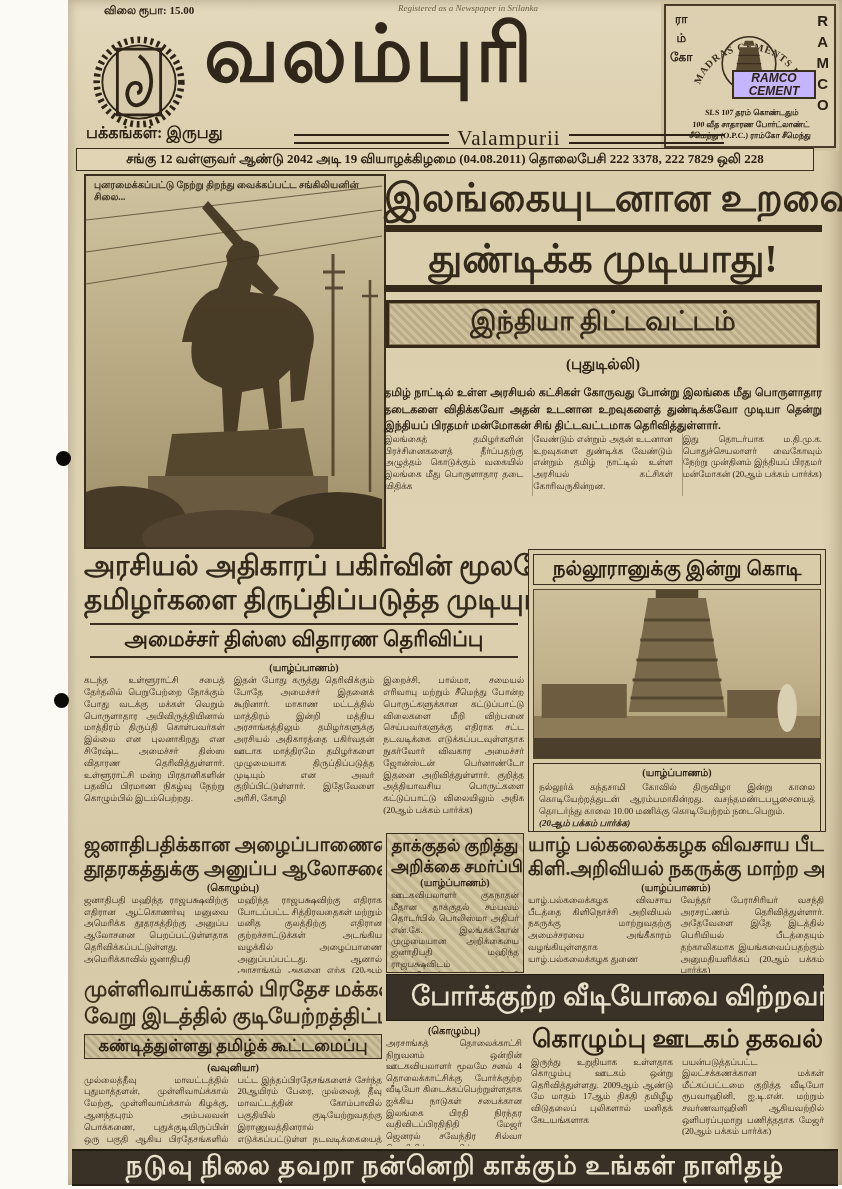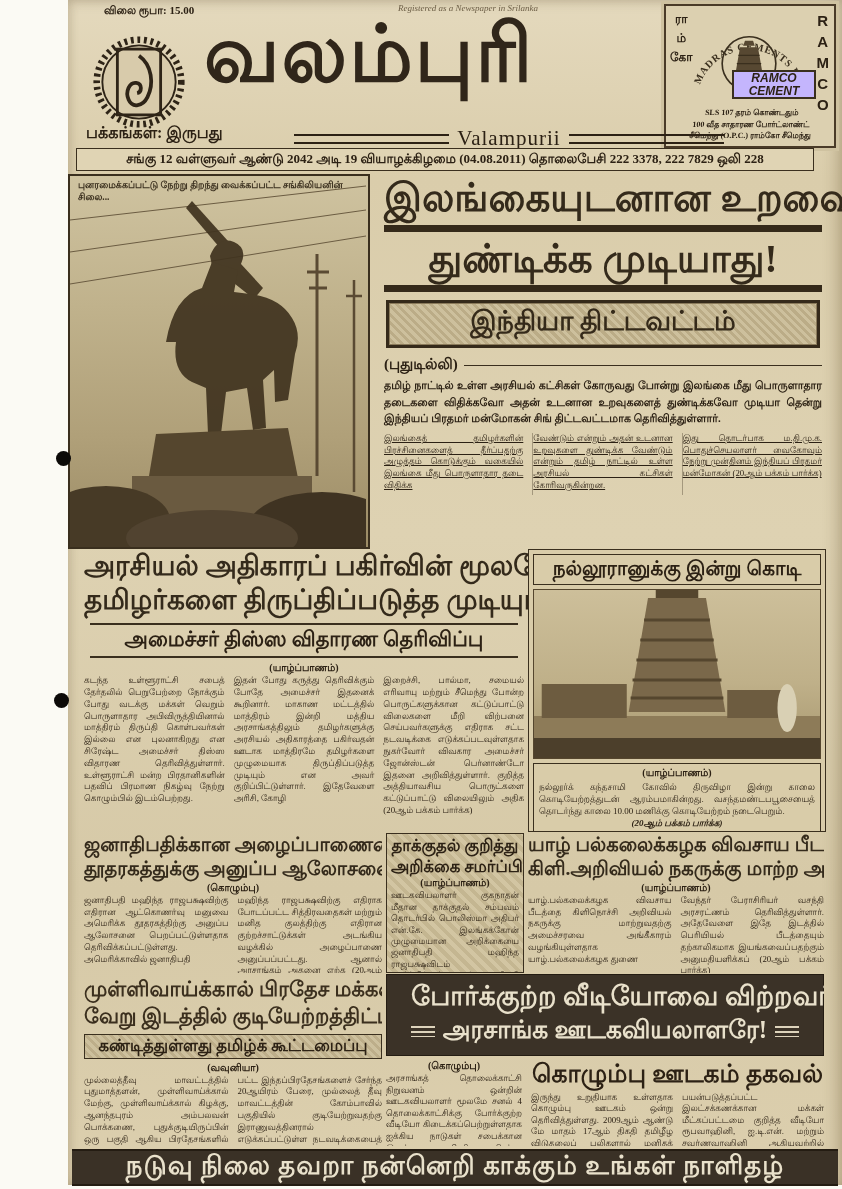--- a/index.html
+++ b/index.html
@@ -39,54 +39,54 @@
             font-weight:bold;line-height:1.45;transform:skewX(-4deg);}
 
   
   .dl{font-size:10px;font-weight:bold;text-align:center;}
   .cols{display:flex;gap:9px;}
   .cols>div{flex:1;font-size:8.8px;line-height:1.34;text-align:justify;}
   .sep>div+div{border-left:1px solid rgba(58,47,30,.35);padding-left:0;}
   .hbar{height:7px;background:#352a1a;margin:5px 0;}
 
   
-  .statue-box{position:absolute;left:0;top:174px;width:298px;height:371px;border:2px solid #3a2f1e;
+  .statue-box{position:absolute;left:16px;top:174px;width:298px;height:371px;border:2px solid #3a2f1e;
               background:linear-gradient(180deg,#cfc3a0 0%,#c0b28c 35%,#b0a079 70%,#9c8c66 100%);overflow:hidden;}
   .statue-cap{position:absolute;left:8px;top:3px;width:272px;font-size:9.5px;font-weight:bold;line-height:1.3;
               color:#3a2f1e;z-index:2;}
   .lead{position:absolute;left:316px;top:176px;width:438px;}
   .lead h1{margin:0;font-size:39px;line-height:1.12;font-weight:bold;text-align:center;color:#342a1b;
            letter-spacing:0;white-space:nowrap;}
   .kicker{margin:8px 2px 0;border:3px solid #352a1a;box-shadow:0 0 0 1px #8a7a5a inset;
           background:repeating-linear-gradient(45deg,#cdc09d 0 3px,#bbac87 3px 6px);
           text-align:center;font-size:27px;font-weight:bold;padding:3px 0 5px;color:#352a1a;white-space:nowrap;}
-  .lead-dl{display:flex;align-items:center;gap:6px;margin:8px 0 2px;}
+  .lead-dl{display:flex;align-items:center;gap:6px;margin:8px 0 2px;flex-direction:column;}
   .lead-dl span{font-size:15px;font-weight:bold;}
   .lead-dl .rule{flex:1;border-top:1.5px solid #3a2f1e;}
   .lead-par{font-size:11px;font-weight:bold;line-height:1.5;text-align:justify;}
-  .lead .cols{margin-top:6px;height:62px;overflow:hidden;text-decoration:underline;}
+  .lead .cols{height:62px;overflow:hidden;}
 
   
   .power{position:absolute;left:16px;top:549px;width:440px;}
   .power h2{margin:0;font-size:28px;line-height:1.22;font-weight:bold;text-align:center;color:#342a1b;white-space:nowrap;}
   .power .sub{margin:6px 6px 4px;border-top:2px solid #3a2f1e;border-bottom:2px solid #3a2f1e;
               text-align:center;font-size:21px;font-weight:bold;padding:2px 0;white-space:nowrap;}
   .power .cols{height:146px;overflow:hidden;}
 
   
   .nallur{position:absolute;left:460px;top:549px;width:296px;height:281px;border:1.5px solid #3a2f1e;
           background:#d9cca9;}
   .nallur-h{margin:4px;border:1.5px solid #3a2f1e;text-align:center;font-size:20px;font-weight:bold;
             padding:2px 0;white-space:nowrap;}
   .temple{position:relative;margin:0 4px;height:168px;border:1px solid #55462e;
           background:linear-gradient(180deg,#cdbf9a 0%,#bfb089 55%,#a7976f 100%);overflow:hidden;}
   .nallur-cap{margin:4px;border:1px solid #3a2f1e;padding:2px 5px;font-size:9px;line-height:1.35;}
   .nallur-cap .dl{margin-bottom:1px;}
   .cap-body{text-align:justify;}
-  .cap-more{text-align:center;font-style:italic;font-weight:bold;}
+  .cap-more{text-align:left;font-style:italic;font-weight:bold;}
 
   
   .summons{position:absolute;left:16px;top:833px;width:298px;height:140px;overflow:hidden;}
   .summons h3,.agri h3{margin:0;font-size:19.5px;line-height:1.25;font-weight:bold;text-align:center;
            color:#342a1b;white-space:nowrap;}
   .attack{position:absolute;left:318px;top:833px;width:138px;height:140px;border:1.5px solid #3a2f1e;
           background:repeating-linear-gradient(45deg,#d2c5a2 0 4px,#c4b691 4px 8px);overflow:hidden;
           padding:2px 4px;box-sizing:border-box;}
   .attack h3{margin:0;font-size:16.5px;line-height:1.25;font-weight:bold;text-align:center;white-space:nowrap;}
   .attack .body1{font-size:8.8px;line-height:1.3;text-align:justify;}
@@ -283,25 +283,20 @@
       <div class="dl">(வவுனியா)</div>
       <div class="cols">
         <div>முல்லைத்தீவு மாவட்டத்தில் புதுமாத்தளன், முள்ளிவாய்க்கால் மேற்கு, முள்ளிவாய்க்கால் கிழக்கு, ஆனந்தபுரம் அம்பலவன் பொக்கணை, புதுக்குடியிருப்பின் ஒரு பகுதி ஆகிய பிரதேசங்களில் மீள்குடியேற்றம் செய்யப்படமாட்டாதென தெரிவிக்கப்</div>
         <div>பட்ட இந்தப்பிரதேசங்களைச் சேர்ந்த 20ஆயிரம் பேரை, முல்லைத் தீவு மாவட்டத்தின் கோம்பாவில் பகுதியில் குடியேற்றுவதற்கு இராணுவத்தினரால் எடுக்கப்பட்டுள்ள நடவடிக்கையைத் தமிழ்த் தேசியக் கூட்டமைப்பு கண்டித்துள்ளது. தமிழ்த் (20ஆம் பக்கம் பார்க்க)</div>
       </div>
     </div>
 
     <div class="warv">
       <div class="rev">
         <div class="l1">போர்க்குற்ற வீடியோவை விற்றவர்</div>
-        <div class="l2row">
-          <div class="tl"></div>
-          <div class="l2">அரசாங்க ஊடகவியலாளரே!</div>
-          <div class="tl"></div>
-        </div>
       </div>
       <div class="war-body">
         <div class="war-c1">
           <div class="dl">(கொழும்பு)</div>
           <div class="txt">அரசாங்கத் தொலைக்காட்சி நிறுவனம் ஒன்றின் ஊடகவியலாளர் மூலமே சனல் 4 தொலைக்காட்சிக்கு போர்க்குற்ற வீடியோ கிடைக்கப்பெற்றுள்ளதாக ஐக்கிய நாடுகள் சபைக்கான இலங்கை பிரதி நிரந்தர வதிவிடப்பிரதிநிதி மேஜர் ஜெனரல் சவேந்திர சில்வா வெளியிட்ட தகவலில்</div>
         </div>
         <div class="war-right">
           <div class="war-sub">கொழும்பு ஊடகம் தகவல்</div>
           <div class="war-cols">
             <div>இருந்து உறுதியாக உள்ளதாக கொழும்பு ஊடகம் ஒன்று தெரிவித்துள்ளது. 2009ஆம் ஆண்டு மே மாதம் 17ஆம் திகதி தமிழீழ விடுதலைப் புலிகளால் மனிதக் கேடயங்களாக</div>

